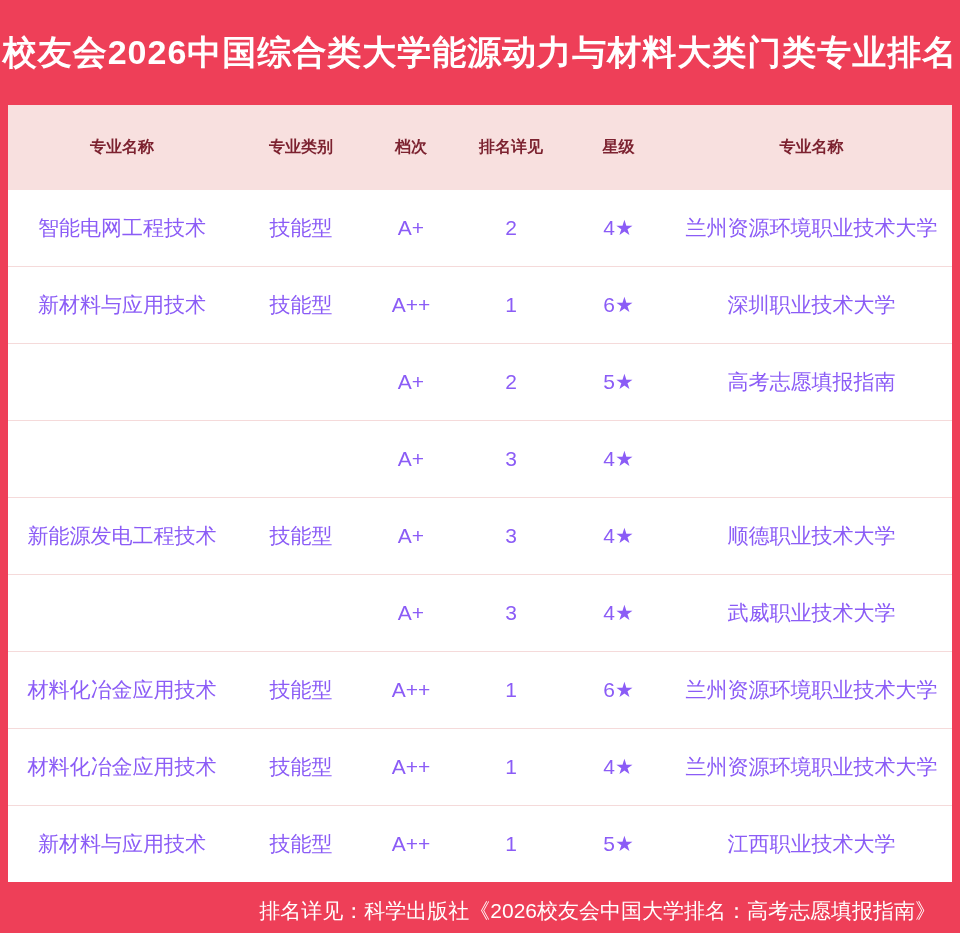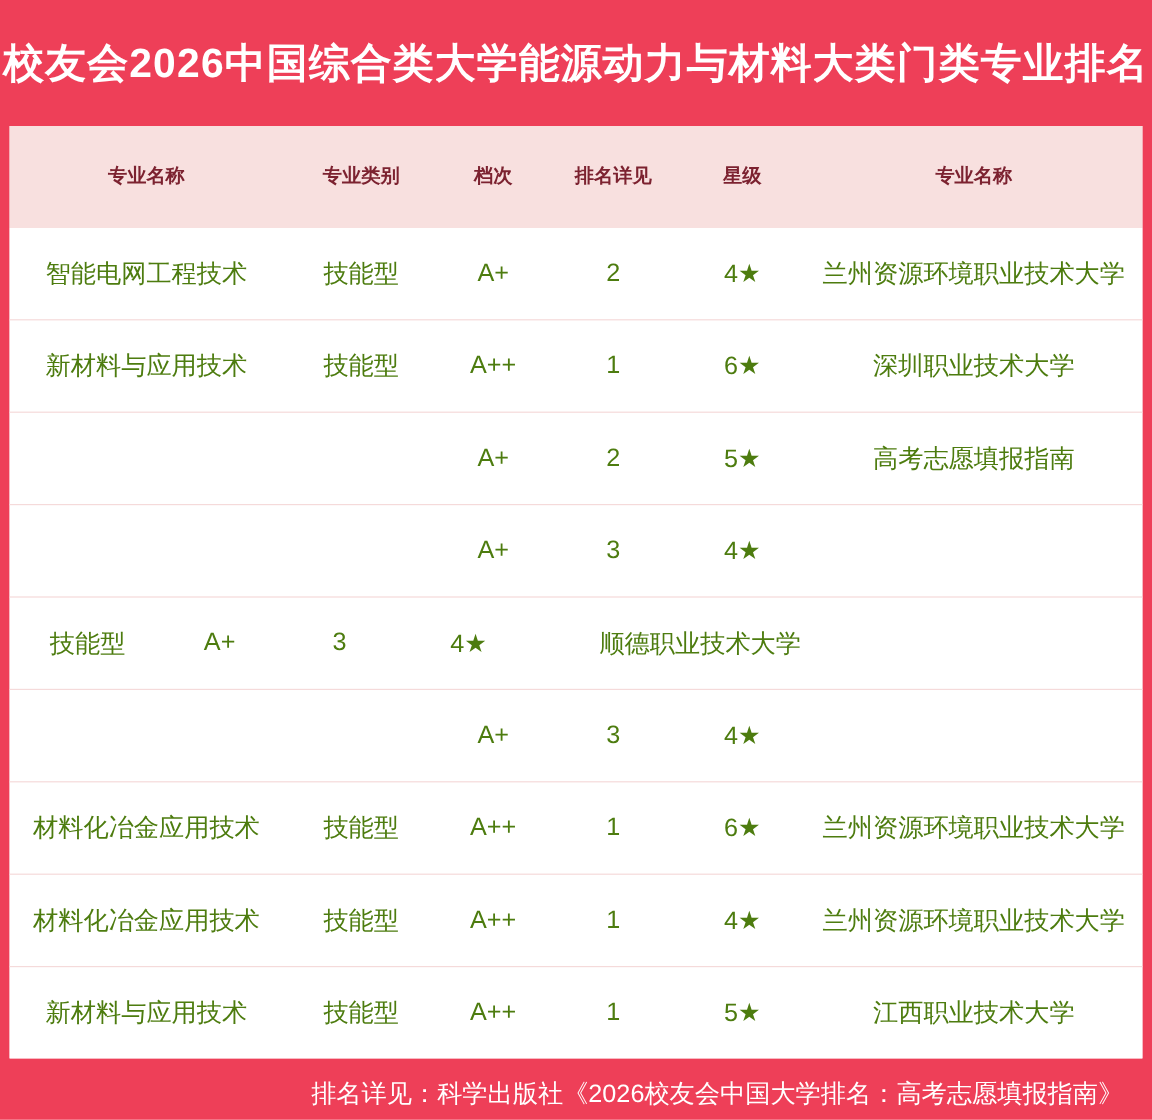--- a/index.html
+++ b/index.html
@@ -48,21 +48,21 @@
     color: #7c2230;
     font-weight: bold;
     font-size: 16px;
   }
   .trow {
     height: 76px;
     flex: 0 0 76px;
     display: flex;
     align-items: center;
     background: #ffffff;
-    color: #4d7c0f;
+    color: #8b5cf6;
     font-size: 21px;
   }
   .trow + .trow {
     border-top: 1px solid #f5dada;
   }
   .cell {
     text-align: center;
     white-space: nowrap;
     overflow: visible;
   }
@@ -126,32 +126,34 @@
           <div class="cell c5">高考志愿填报指南</div>
         </div>
         <div class="trow">
           <div class="cell c0"></div>
           <div class="cell c1"></div>
           <div class="cell c2">A+</div>
           <div class="cell c3">3</div>
           <div class="cell c4">4★</div>
         </div>
         <div class="trow">
+          <div class="cell c0">新能源发电工程技术</div>
           <div class="cell c1">技能型</div>
           <div class="cell c2">A+</div>
           <div class="cell c3">3</div>
           <div class="cell c4">4★</div>
           <div class="cell c5">顺德职业技术大学</div>
         </div>
         <div class="trow">
           <div class="cell c0"></div>
           <div class="cell c1"></div>
           <div class="cell c2">A+</div>
           <div class="cell c3">3</div>
           <div class="cell c4">4★</div>
+          <div class="cell c5">武威职业技术大学</div>
         </div>
         <div class="trow">
           <div class="cell c0">材料化冶金应用技术</div>
           <div class="cell c1">技能型</div>
           <div class="cell c2">A++</div>
           <div class="cell c3">1</div>
           <div class="cell c4">6★</div>
           <div class="cell c5">兰州资源环境职业技术大学</div>
         </div>
         <div class="trow">

